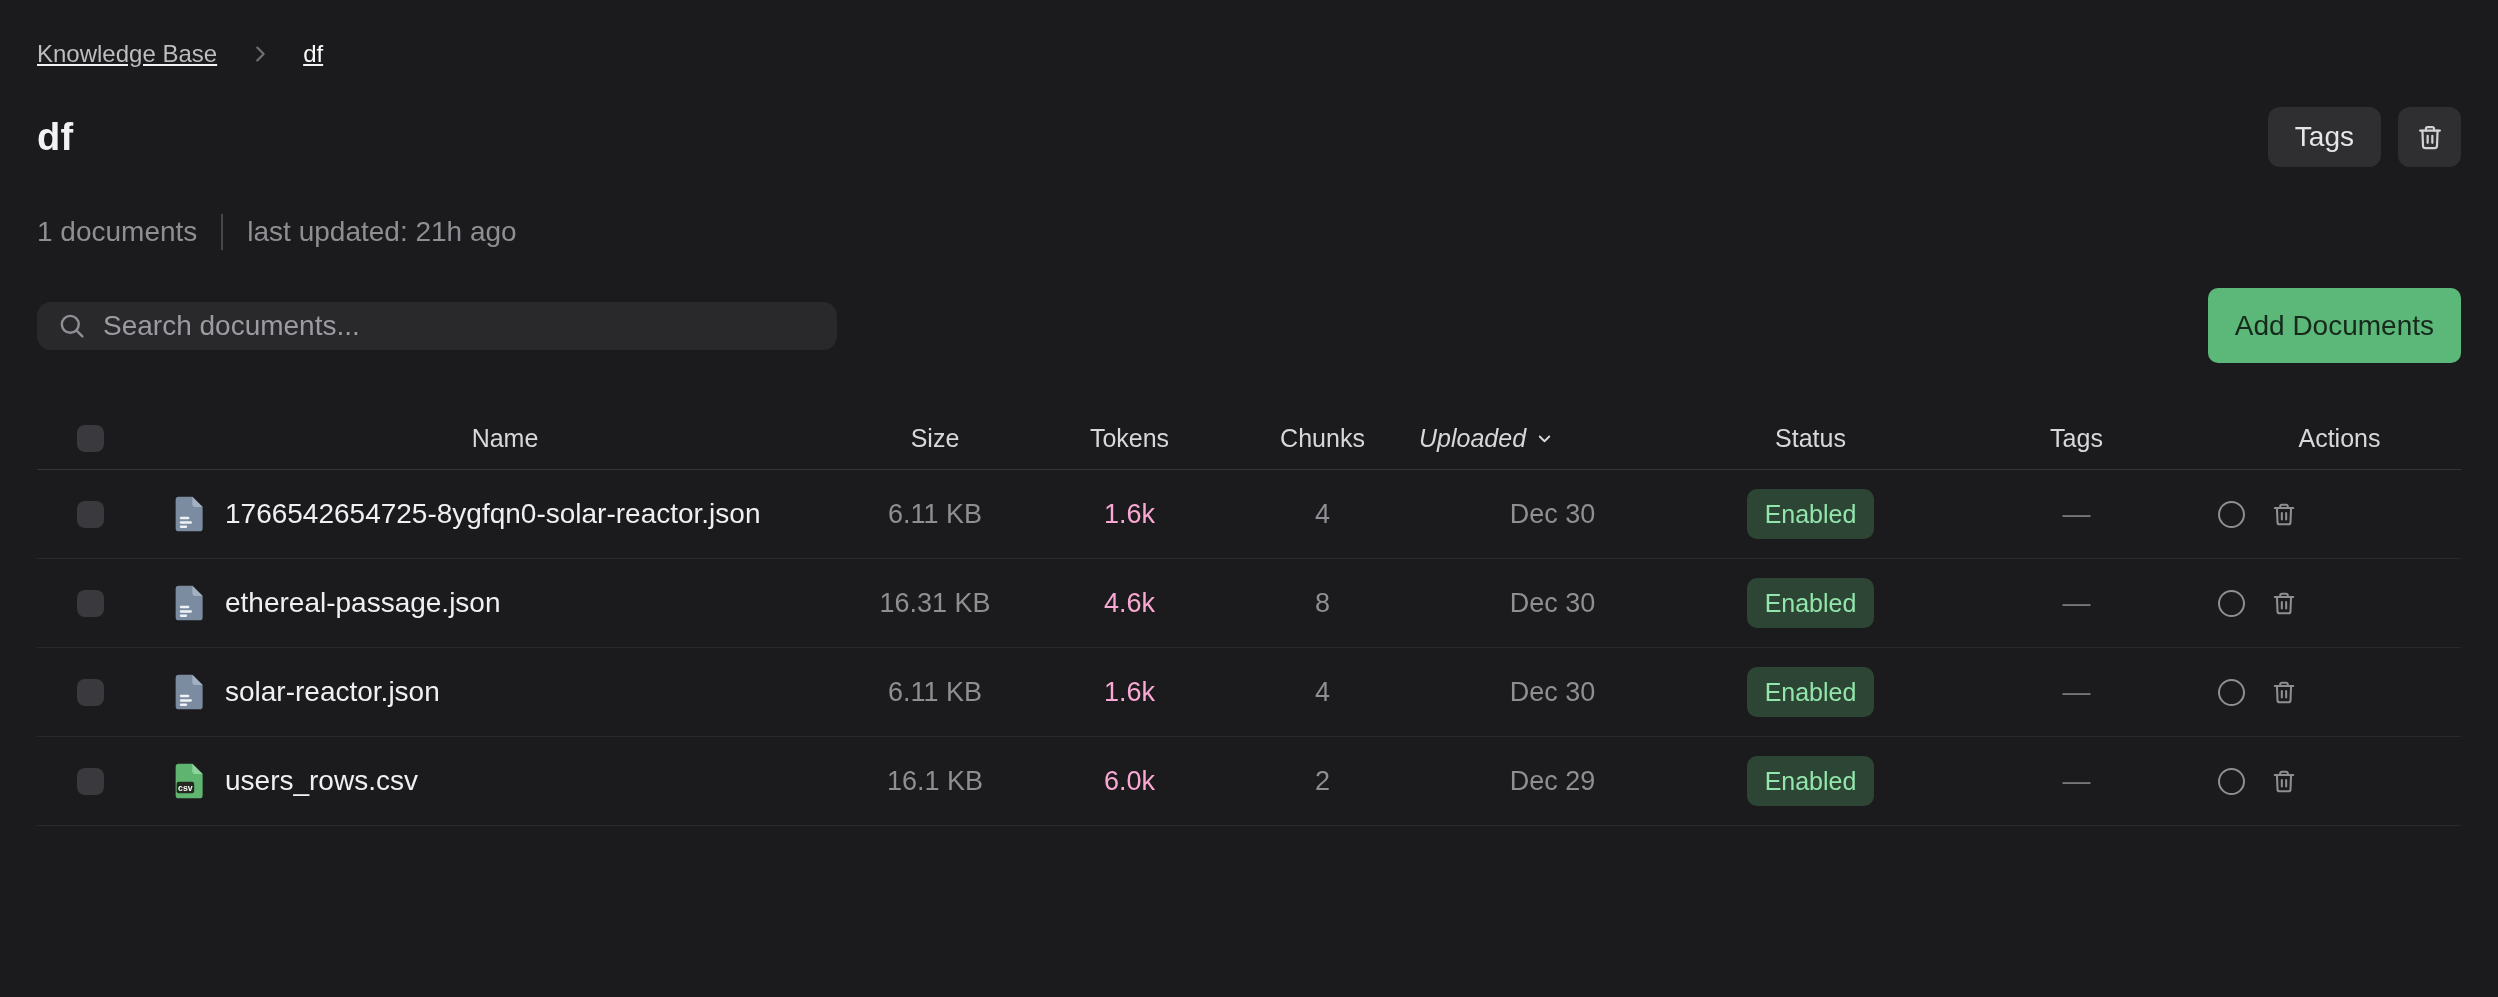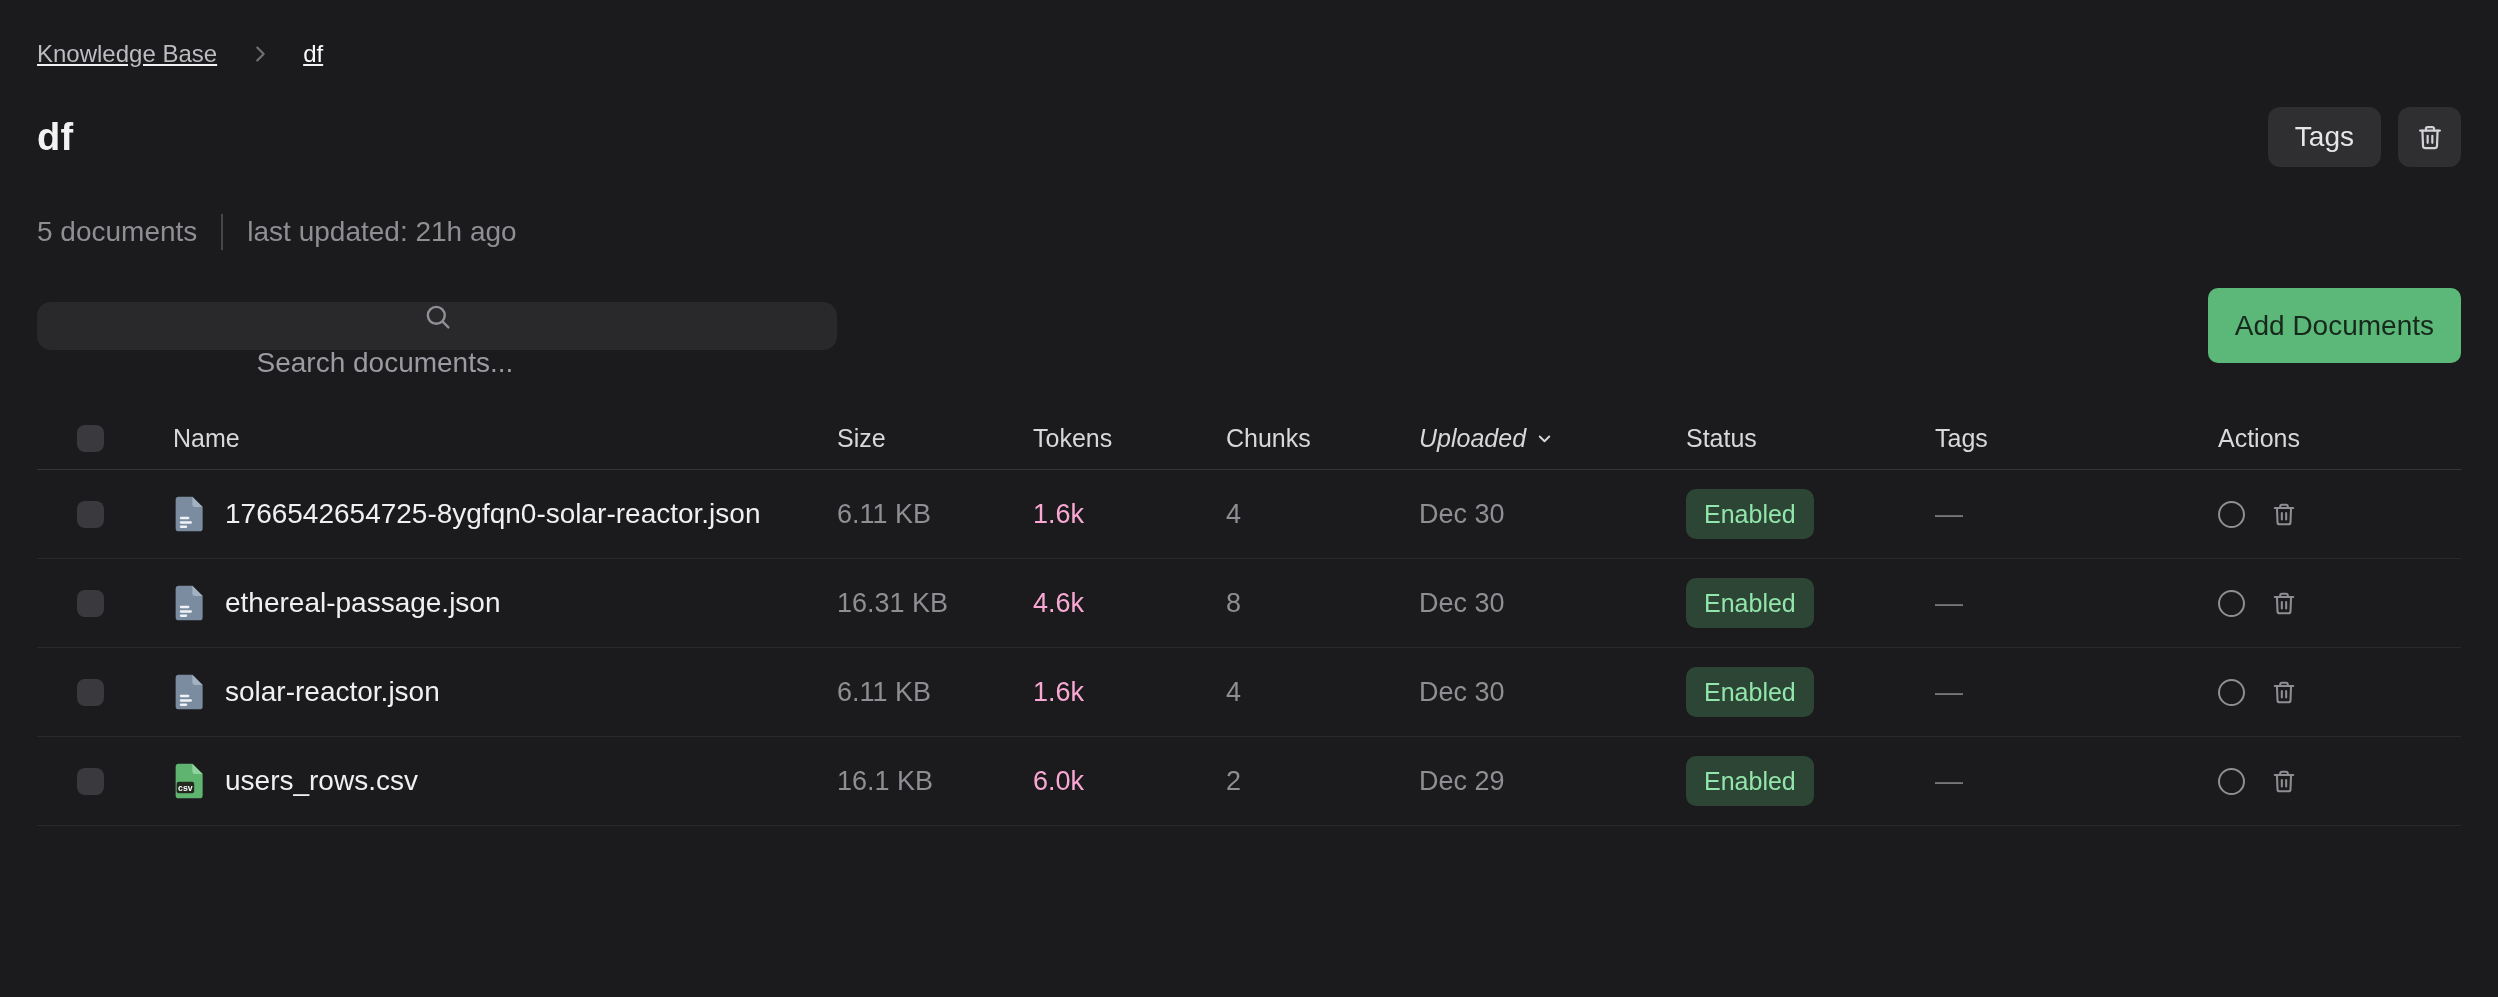--- a/index.html
+++ b/index.html
@@ -32,35 +32,35 @@
 
   
   .desc { margin-top: 15px; font-size: 28px; color: #c6c6cb; }
   .meta { margin-top: 47px; display: flex; align-items: center; gap: 24px; font-size: 28px; color: #8e8e93; }
   .vbar { width: 2px; height: 36px; background: #47474b; }
 
   
   .toolbar { margin-top: 38px; display: flex; justify-content: space-between; align-items: center; }
   .search {
     width: 800px; height: 48px; background: #29292c; border-radius: 14px;
-    display: flex; align-items: center; padding: 0 20px; gap: 15px; flex-direction: column;
+    display: flex; align-items: center; padding: 0 20px; gap: 15px;
   }
   .search input {
     background: transparent; border: none; outline: none; flex: 1;
     color: #e8e8ea; font-size: 28px; font-family: inherit;
   }
   .search input::placeholder { color: #9b9ba1; }
   .btn-add {
     background: #5cb878; color: #16291c; border: none; border-radius: 10px;
     height: 75px; padding: 0 27px; font-size: 28px; font-weight: 500;
     font-family: inherit; cursor: pointer;
   }
 
   
-  .table { margin-top: 45px; }
+  .table { margin-top: 45px; text-align: center; }
   .thead, .trow {
     display: grid;
     grid-template-columns: 136px 664px 196px 193px 193px 267px 249px 283px 1fr;
     align-items: center;
   }
   .thead { height: 62px; border-bottom: 1px solid #36363a; font-size: 25px; font-weight: 500; color: #d8d8db; }
   .trow  { height: 89px; border-bottom: 1px solid #29292c; font-size: 28px; }
   .cell-check { padding-left: 40px; }
   .checkbox { width: 27px; height: 27px; border-radius: 8px; background: #3a3a3e; cursor: pointer; }
   .hdr-sort { display: flex; align-items: center; gap: 9px; cursor: pointer; font-style: italic; }
@@ -110,21 +110,21 @@
               <line x1="10" y1="11" x2="10" y2="17"></line>
               <line x1="14" y1="11" x2="14" y2="17"></line>
             </svg>
         </span>
       </button>
     </div>
   </div>
 
 
   <div class="meta">
-    <span>5 documents</span>
+    <span>1 documents</span>
     <span class="vbar"></span>
     <span>last updated: 21h ago</span>
   </div>
 
   <div class="toolbar">
     <div class="search">
       <span style="display:flex">
         <svg width="29" height="29" viewBox="0 0 24 24" fill="none" stroke="#8f8f95" stroke-width="2" stroke-linecap="round">
             <circle cx="11" cy="11" r="7"></circle>
             <line x1="16.3" y1="16.3" x2="21" y2="21"></line>

